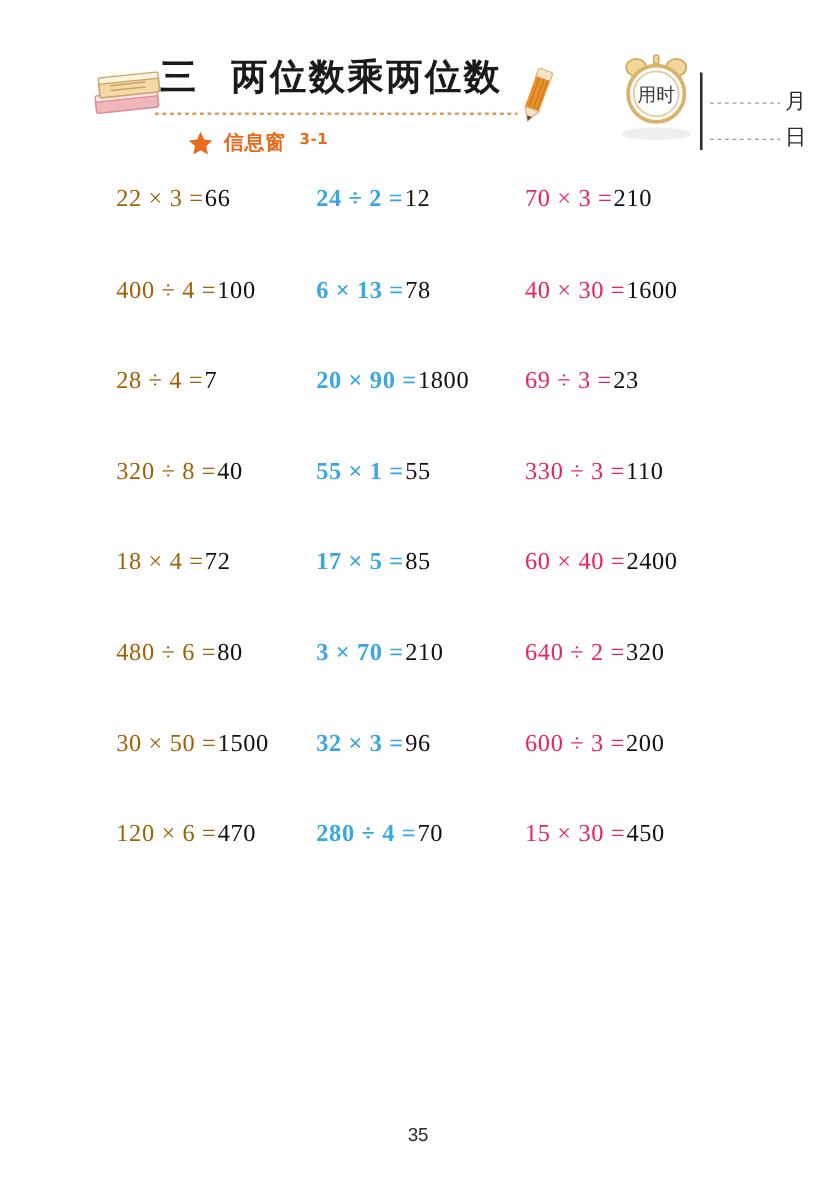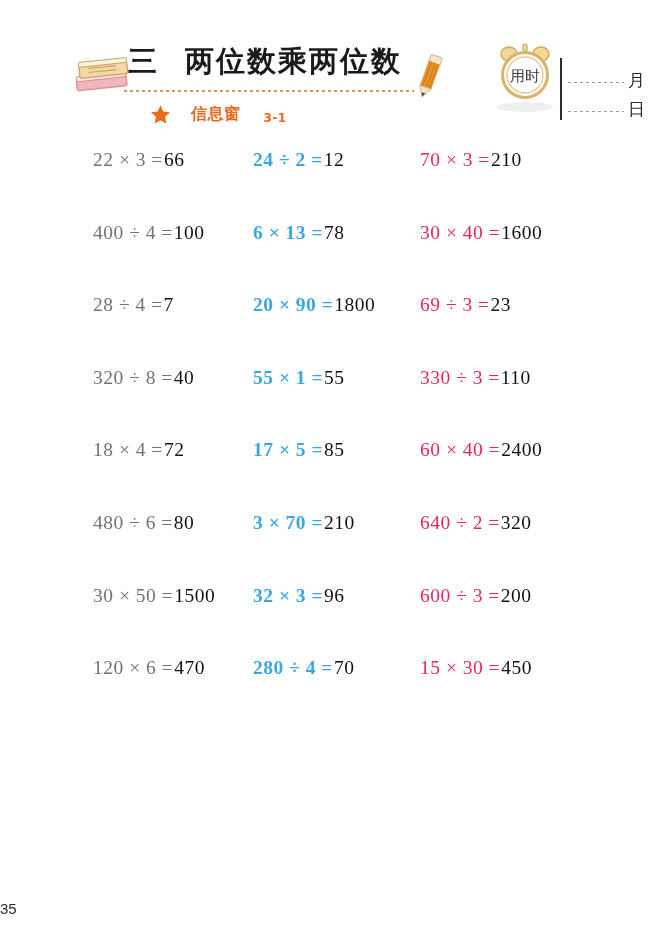--- a/index.html
+++ b/index.html
@@ -53,22 +53,22 @@
   #pencil-icon {
     position: absolute;
     left: 412px; top: 50px;
     width: 36px; height: 50px;
   }
 
   #window-label {
     position: absolute;
     left: 150px; top: 104px;
     display: flex;
-    align-items: flex-end;
-    gap: 20px;
+    align-items: flex-start;
+    gap: 8px;
     color: #e8691c;
     white-space: nowrap;
   }
   #window-label .star-icon {
     width: 21px; height: 21px;
     display: inline-block;
   }
   #window-label .wl-text {
     font-family: "DejaVu Sans", sans-serif;
     font-size: 16px;
@@ -150,29 +150,30 @@
   .prob.c0 { left: 93px; }
   .prob.c1 { left: 253px; }
   .prob.c2 { left: 420px; font-family: Liberation Serif, serif; }
 
   .prob .expr { letter-spacing: 0.5px; }
   .prob .ans {
     color: #111111;
     margin-left: 1px;
     letter-spacing: 0.5px;
   }
-  .prob.col-green .expr { color: #737373; }
+  .prob.col-green .expr { color: #a16207; }
   .prob.col-blue  .expr { color: #3aa7e2; font-weight: bold; }
   .prob.col-pink  .expr { color: #e8255e; }
 
   
   #page-number {
     position: absolute;
     left: 0; bottom: 28px;
     width: 669px;
+    text-align: center;
     font-family: "Liberation Sans", sans-serif;
     font-size: 15px;
     color: #2b2b2b;
   }
 </style>
 </head>
 <body>
 
 <div id="header">
 
@@ -248,21 +249,21 @@
 
 <div id="problems">
     <div class="prob-row">
       <div class="prob c0 col-green"><span class="expr">22 × 3 =</span><span class="ans">66</span></div>
       <div class="prob c1 col-blue"><span class="expr">24 ÷ 2 =</span><span class="ans">12</span></div>
       <div class="prob c2 col-pink"><span class="expr">70 × 3 =</span><span class="ans">210</span></div>
     </div>
     <div class="prob-row">
       <div class="prob c0 col-green"><span class="expr">400 ÷ 4 =</span><span class="ans">100</span></div>
       <div class="prob c1 col-blue"><span class="expr">6 × 13 =</span><span class="ans">78</span></div>
-      <div class="prob c2 col-pink"><span class="expr">30 × 40 =</span><span class="ans">1600</span></div>
+      <div class="prob c2 col-pink"><span class="expr">40 × 30 =</span><span class="ans">1600</span></div>
     </div>
     <div class="prob-row">
       <div class="prob c0 col-green"><span class="expr">28 ÷ 4 =</span><span class="ans">7</span></div>
       <div class="prob c1 col-blue"><span class="expr">20 × 90 =</span><span class="ans">1800</span></div>
       <div class="prob c2 col-pink"><span class="expr">69 ÷ 3 =</span><span class="ans">23</span></div>
     </div>
     <div class="prob-row">
       <div class="prob c0 col-green"><span class="expr">320 ÷ 8 =</span><span class="ans">40</span></div>
       <div class="prob c1 col-blue"><span class="expr">55 × 1 =</span><span class="ans">55</span></div>
       <div class="prob c2 col-pink"><span class="expr">330 ÷ 3 =</span><span class="ans">110</span></div>

